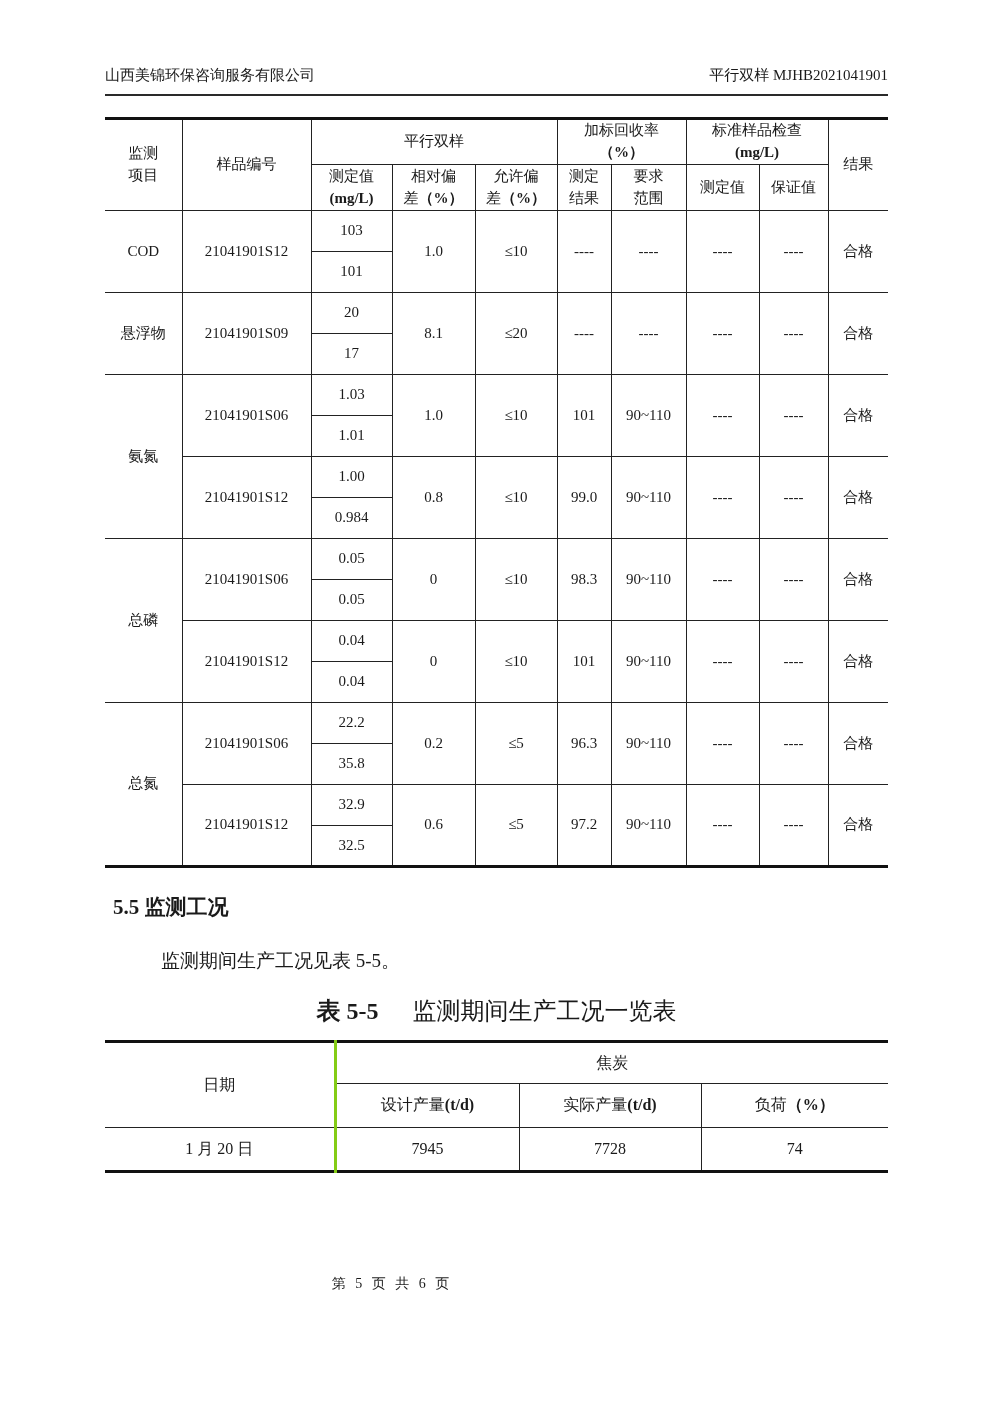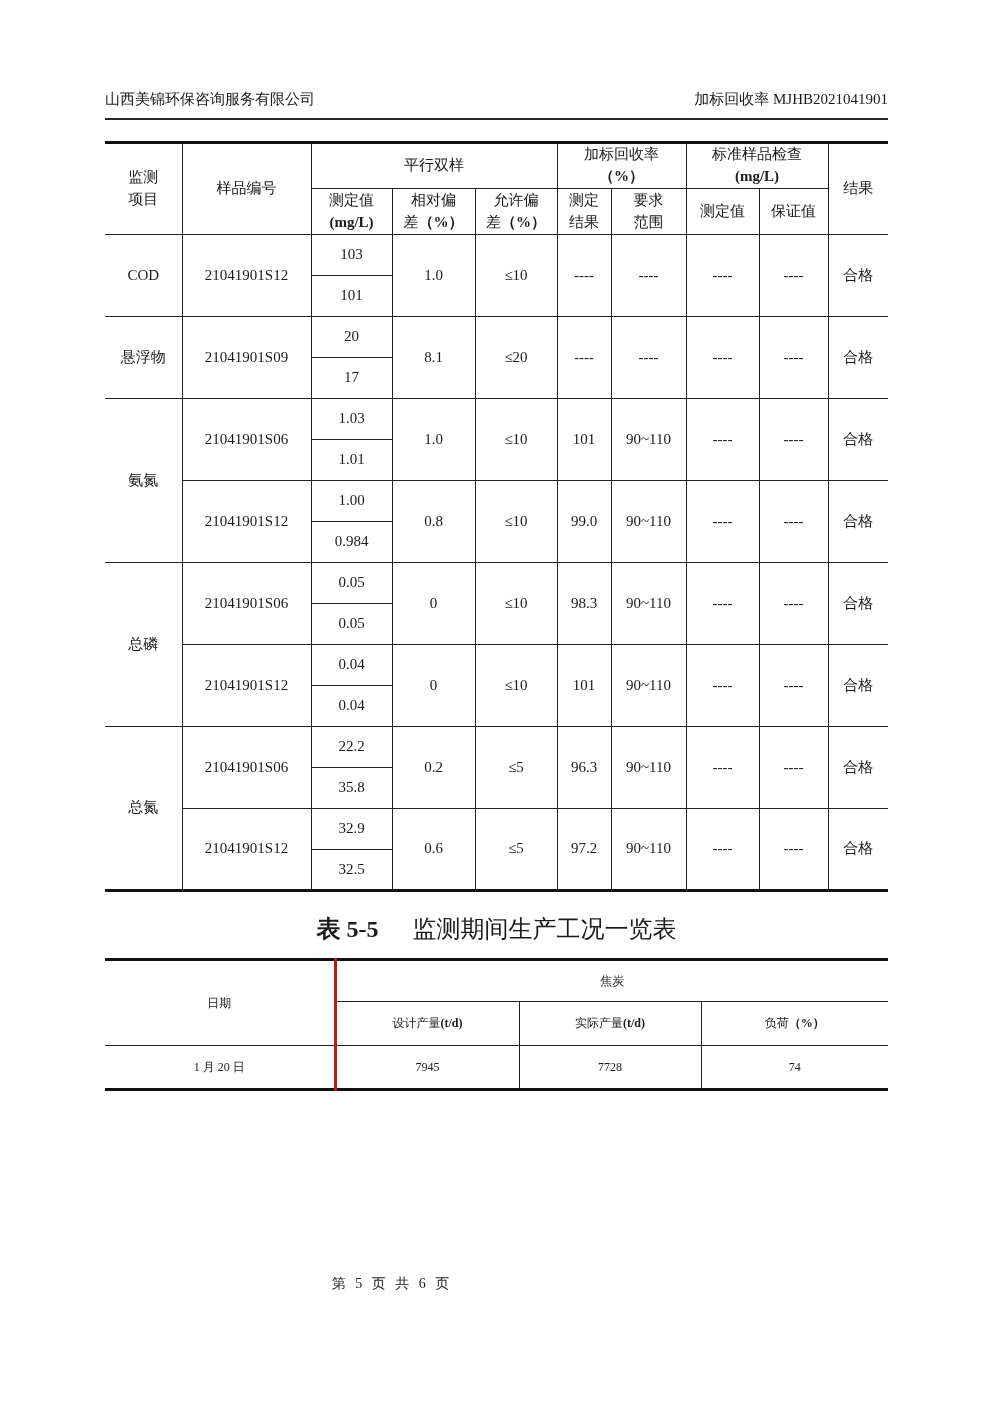--- a/index.html
+++ b/index.html
@@ -4,21 +4,21 @@
 <style>
   * { margin:0; padding:0; box-sizing:border-box; }
   html,body { background:#ffffff; }
   body {
     position:relative;
     width:992px; height:1403px;
     font-family:"Liberation Serif","DejaVu Serif",serif;
     color:#1a1a1a;
     overflow:hidden;
   }
-  .content { width:783px; margin-left:105px;margin-top:24px; }
+  .content { width:783px; margin-left:105px; }
 
   
   .page-header {
     display:flex; justify-content:space-between; align-items:flex-end;
     padding-top:66px; padding-bottom:9px;
     border-bottom:2px solid #2a2a2a;
     font-size:15px;
   }
 
   
@@ -51,44 +51,44 @@
   
   table.prod {
     border-collapse:collapse; table-layout:fixed;
     width:783px; margin-top:13px;
     border-top:3px solid #111; border-bottom:3px solid #111;
     border-left:none; border-right:none;
   }
   table.prod th, table.prod td {
     border:1px solid #222;
     text-align:center; vertical-align:middle;
-    font-weight:normal; font-size:12px;
+    font-weight:normal; font-size:16px;
     padding:0 2px;
   }
   table.prod .c-first { border-left:none; }
   table.prod .c-last  { border-right:none; }
-  table.prod .thick-right { border-right:3px solid #b91c1c; }
+  table.prod .thick-right { border-right:3px solid #84cc16; }
   table.prod tr.prod-h1 { height:42px; }
   table.prod tr.prod-h2 { height:44px; }
   table.prod tr.prod-r  { height:44px; }
 
   
   .footer {
     position:absolute; left:0; top:1275px; width:784px;
     text-align:center; font-size:14px; letter-spacing:3px;
   }
 </style>
 </head>
 <body>
 
 <div class="content">
 
   <div class="page-header">
     <span>山西美锦环保咨询服务有限公司</span>
-    <span>加标回收率 MJHB2021041901</span>
+    <span>平行双样 MJHB2021041901</span>
   </div>
 
   <table class="qc">
     <colgroup>
       <col style="width:77px">
         <col style="width:129px">
         <col style="width:81px">
       <col style="width:83px">
         <col style="width:82px">
         <col style="width:54px">
@@ -243,21 +243,26 @@
         <td rowspan="2">----</td>
         <td rowspan="2">----</td>
         <td rowspan="2" class="c-last">合格</td>
       </tr>
       <tr class="sub">
         <td>32.5</td>
       </tr>
     </tbody>
   </table>
 
-
+  <div class="section-heading">
+    <span>5.5</span>
+    <span>监测工况</span>
+  </div>
+
+  <div class="paragraph">监测期间生产工况见表 5-5。</div>
 
   <div class="caption">
     <span class="cap-label">表 5-5</span>
     <span>监测期间生产工况一览表</span>
   </div>
 
   <table class="prod">
     <colgroup>
       <col style="width:230px">
         <col style="width:184px">

